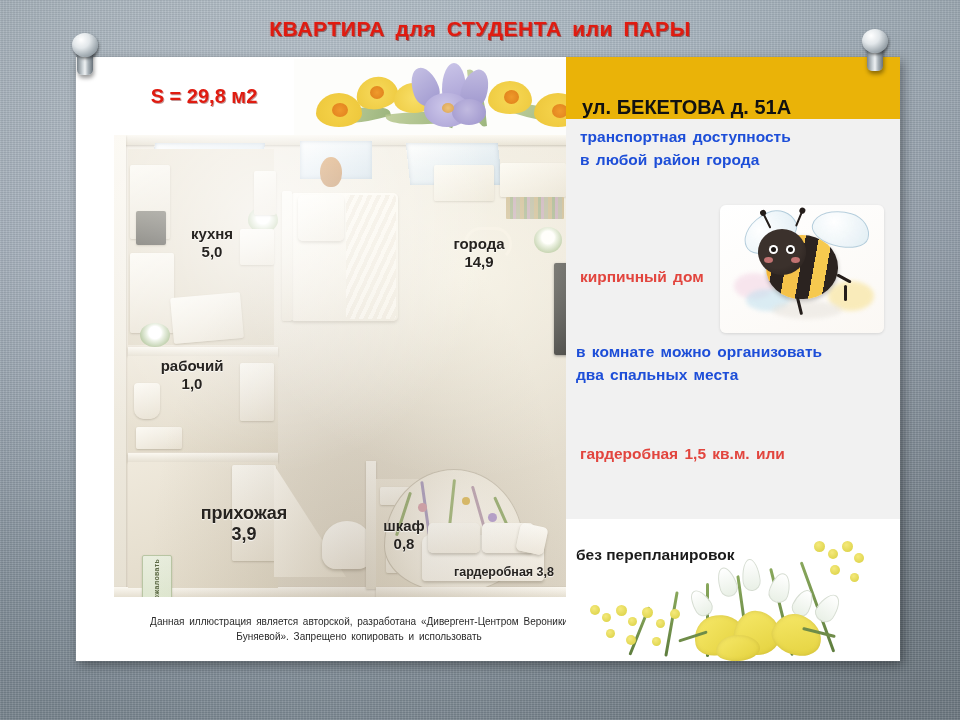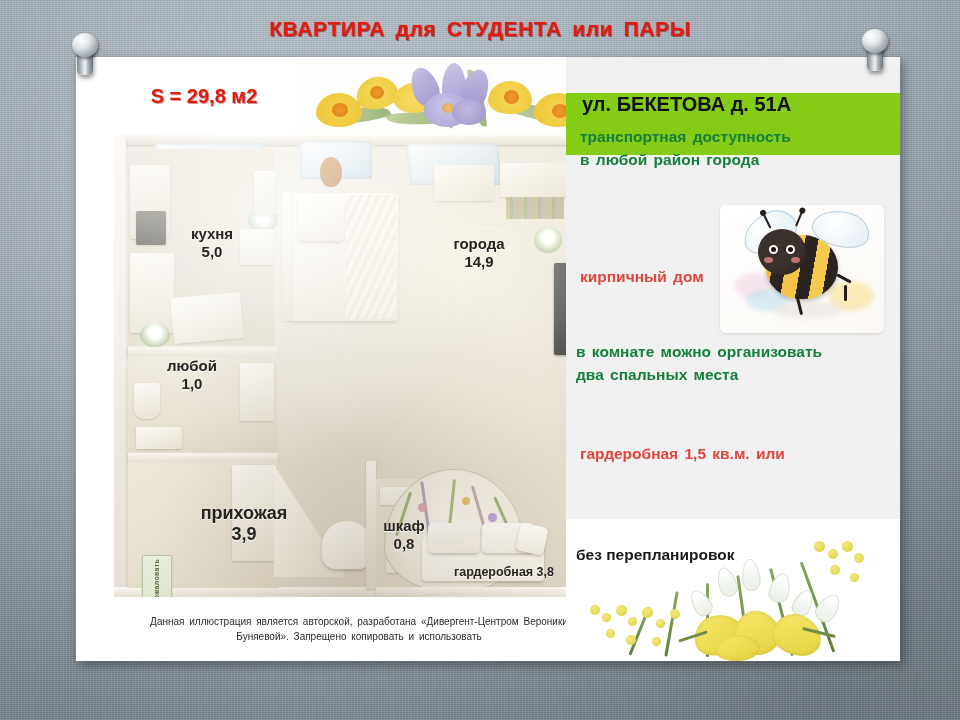--- a/index.html
+++ b/index.html
@@ -197,36 +197,36 @@
   #right-col {
     position: absolute;
     left: 490px; top: 0;
     width: 334px; height: 100%;
     background: #f1f1f1;
   }
 
   #address-card {
     position: absolute;
     left: 0; top: 0; width: 334px; height: 62px;
-    background: #84cc16;
-    display: flex; align-items: flex-start; padding-left: 16px; margin-top: 36px;
+    background: #eab308;
+    display: flex; align-items: flex-end; padding-left: 16px;
   }
   #address-card span {
     font-size: 20px; font-weight: bold; color: #111;
     white-space: nowrap;
   }
 
   .rtext {
     position: absolute;
     font-size: 15.5px;
     line-height: 1.5;
     word-spacing: 2px;
     white-space: nowrap;
   }
-  .rtext.dark { color: #15803d; font-weight: bold; }
+  .rtext.dark { color: #1d4ed8; font-weight: bold; }
   .rtext.red  { color: #e2453e; font-weight: bold; }
 
   #transport  { left: 14px; top: 68px; }
   #brick      { left: 14px; top: 208px; }
   #beds       { left: 10px; top: 283px; }
   #wardrobe   { left: 14px; top: 385px; }
 
   
   #bee-card {
     position: absolute;
@@ -414,21 +414,21 @@
       <div class="fp softf" style="left:404px; top:390px; width:28px;  height:28px; transform:rotate(12deg);"></div>
 
       <div class="fp wall-seg" style="left:262px; top:452px; width:216px; height:10px;"></div>
 
       <div class="room-label" style="left:50px; top:90px;  width:96px; font-size:15px;">
         <span>кухня</span>
         <span class="num">5,0</span>
       </div>
 
       <div class="room-label" style="left:28px; top:222px; width:100px; font-size:15px;">
-        <span>любой</span>
+        <span>рабочий</span>
         <span class="num">1,0</span>
       </div>
 
       <div class="room-label" style="left:310px; top:100px; width:110px; font-size:15px;">
         <span>города</span>
         <span class="num">14,9</span>
       </div>
 
       <div class="room-label" style="left:78px; top:368px; width:104px; font-size:18px;">
         <span>прихожая</span>

